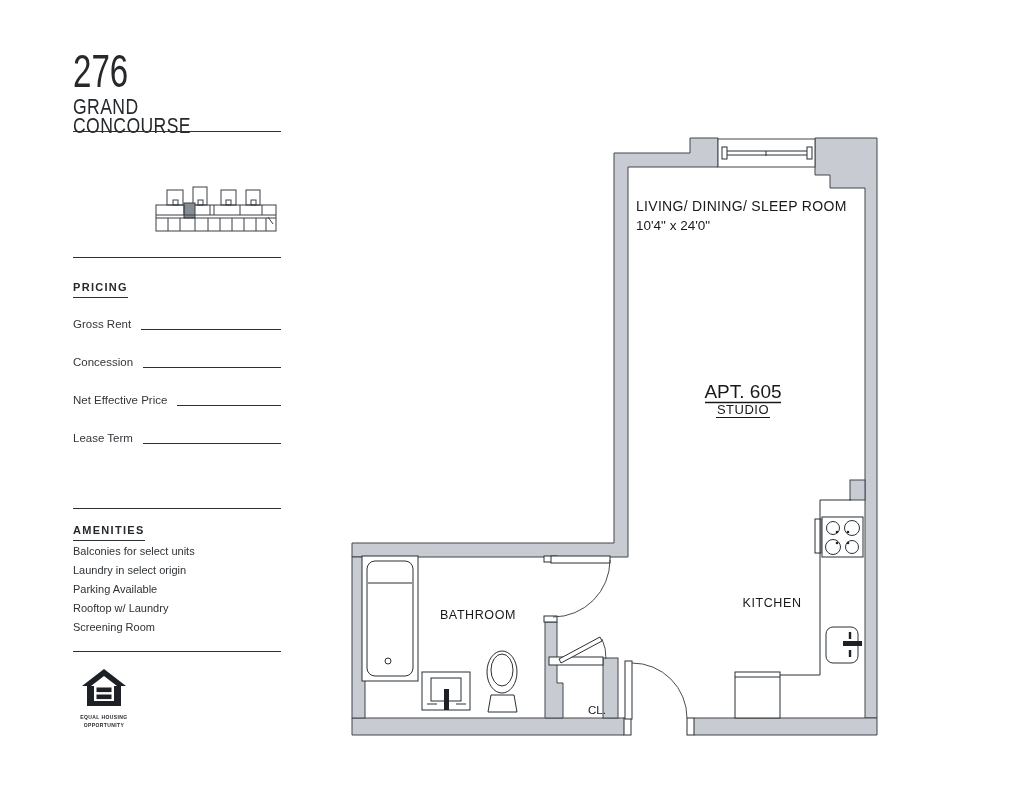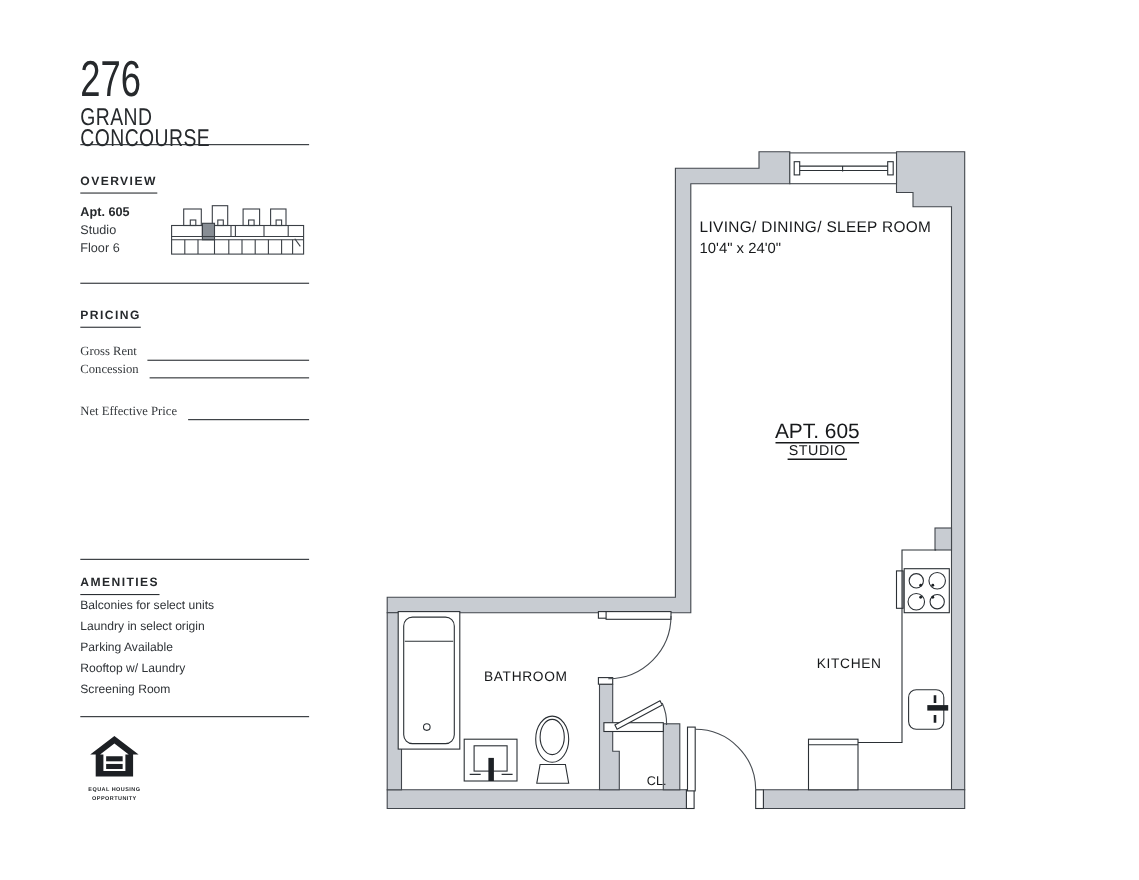--- a/index.html
+++ b/index.html
@@ -8,21 +8,21 @@
   
   .abs{position:absolute;}
   .brand{left:73px;top:48px;line-height:1;color:#26292c;}
   .brand-number{font-size:46px;font-weight:400;transform:scaleX(.72);transform-origin:left top;letter-spacing:0;}
   .brand-name{font-size:22px;font-weight:400;transform:scaleX(.80);transform-origin:left top;letter-spacing:.5px;line-height:.86;margin-top:4px;}
   .rule{left:73px;width:208px;border-top:1.6px solid #2b2f33;height:0;}
   .sec-heading{display:inline-block;font-size:11px;font-weight:700;letter-spacing:1.3px;
                color:#26292c;border-bottom:1.7px solid #2b2f33;padding-bottom:4px;}
   .ov-row{font-size:11.5px;line-height:16.5px;color:#33373b;}
   .ov-row.bold{font-weight:700;color:#26292c;}
-  .price-row{display:flex;font-size:11.5px;color:#33373b;height:16px;font-family:Liberation Serif, serif;}
+  .price-row{display:flex;align-items:flex-end;font-size:11.5px;color:#33373b;height:16px;}
   .price-row .lbl{white-space:nowrap;}
   .fill-line{flex:1;border-bottom:1.6px solid #2b2f33;margin-left:10px;height:13px;}
   .amen-grid{display:grid;grid-template-columns:132px auto;column-gap:0;}
   .amen-item{font-size:11px;line-height:19px;color:#2e3236;white-space:nowrap;}
   .legal-wrap{left:78px;top:668px;width:210px;display:flex;}
   .eho{width:52px;text-align:center;}
   .eho-label{font-size:5px;font-weight:700;letter-spacing:.4px;color:#26292c;line-height:1.5;margin-top:2px;}
   .legal-text{margin-left:10px;width:148px;font-size:10.5px;line-height:1.45;color:#2c3034;}
   
   svg text{font-family:"Liberation Sans",sans-serif;fill:#17191b;}
@@ -42,27 +42,20 @@
   <div class="abs brand">
     <div class="brand-number">276</div>
     <div class="brand-name">
       <div>GRAND</div>
       <div>CONCOURSE</div>
     </div>
   </div>
 
   <div class="abs rule" style="top:131px"></div>
 
-  <div class="abs" style="left:73px;top:155px;">
-    <div class="sec-heading">OVERVIEW</div>
-    <div style="height:9px"></div>
-    <div class="ov-row bold">Apt. 605</div>
-    <div class="ov-row">Studio</div>
-    <div class="ov-row">Floor 6</div>
-  </div>
 
   <svg class="abs" style="left:150px;top:177px" width="134" height="68" viewBox="0 0 134 68">
     <rect x="6" y="28" width="120" height="26" class="kp"></rect>
     <rect x="17" y="13" width="16" height="15" class="kp"></rect>
     <rect x="43" y="10" width="14" height="18" class="kp"></rect>
     <rect x="71" y="13" width="15" height="15" class="kp"></rect>
     <rect x="96" y="13" width="14" height="15" class="kp"></rect>
     <rect x="23" y="23" width="5" height="5" class="kp"></rect>
     <rect x="48" y="23" width="5" height="5" class="kp"></rect>
     <rect x="76" y="23" width="5" height="5" class="kp"></rect>
@@ -75,26 +68,30 @@
   </svg>
 
   <div class="abs rule" style="top:257px"></div>
 
   <div class="abs" style="left:73px;top:277px;width:208px;">
     <div class="sec-heading">PRICING</div>
     <div class="price-row" style="margin-top:16px">
       <span class="lbl">Gross Rent</span>
         <span class="fill-line"></span>
     </div>
-    <div class="price-row" style="">
+    <div class="price-row" style="margin-top:22px">
       <span class="lbl">Concession</span>
         <span class="fill-line"></span>
     </div>
     <div class="price-row" style="margin-top:22px">
       <span class="lbl">Net Effective Price</span>
+        <span class="fill-line"></span>
+    </div>
+    <div class="price-row" style="margin-top:22px">
+      <span class="lbl">Lease Term</span>
         <span class="fill-line"></span>
     </div>
   </div>
 
   <div class="abs rule" style="top:508px"></div>
 
   <div class="abs" style="left:73px;top:520px;width:215px;">
     <div class="sec-heading">AMENITIES</div>
     <div class="amen-grid" style="margin-top:1px">
       <div>

